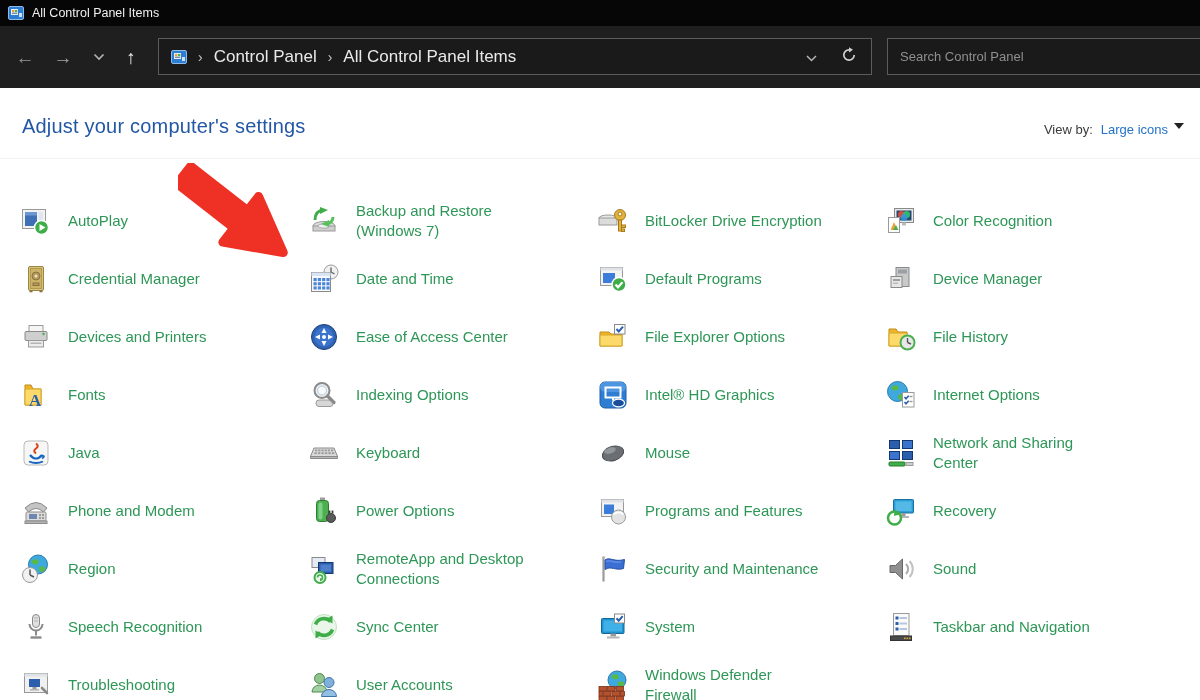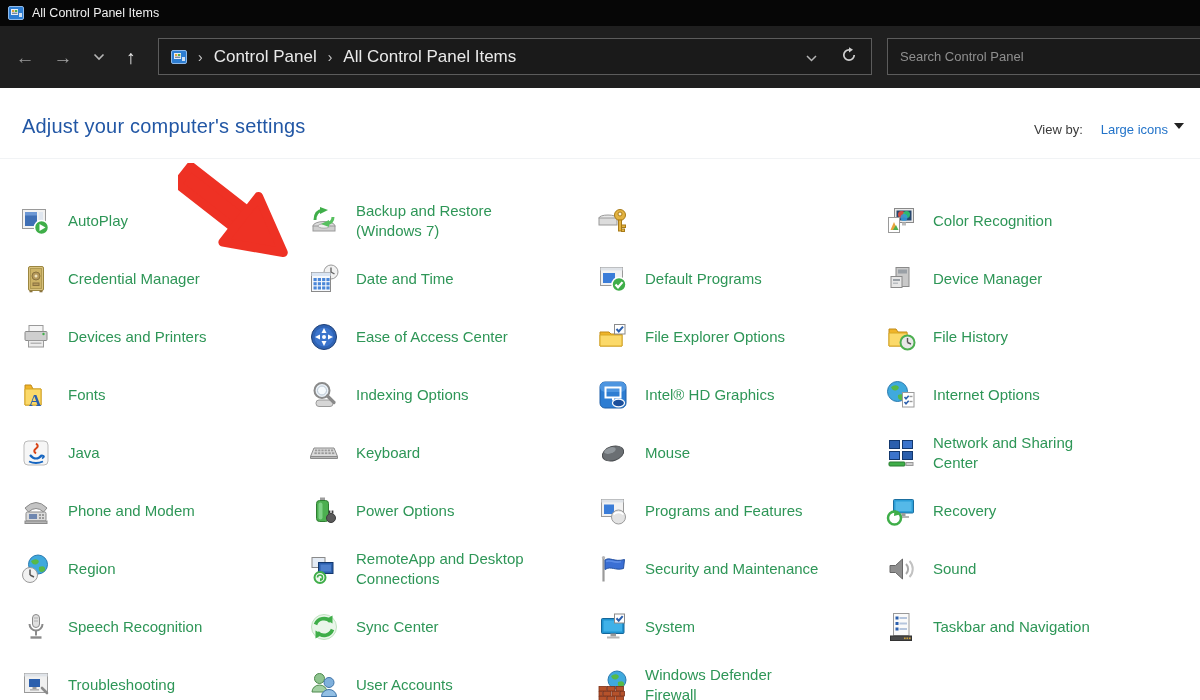--- a/index.html
+++ b/index.html
@@ -49,21 +49,21 @@
   
   .pageheader{
     position:absolute;left:0;top:88px;width:1200px;height:70px;background:#ffffff;
     border-bottom:1px solid #f1f3f5;
   }
   .pageheader h1{
     position:absolute;left:22px;top:27px;margin:0;font-weight:400;
     font-size:20px;color:#2257a5;letter-spacing:.2px;
   }
   .viewby{
-    position:absolute;right:16px;top:34px;display:flex;align-items:center;gap:18px;font-size:13px;
+    position:absolute;right:16px;top:34px;display:flex;align-items:center;gap:8px;font-size:13px;
   }
   .viewby .vb-label{color:#3a3a3a;}
   .viewby .vb-value{color:#2273c9;cursor:default;display:flex;align-items:flex-start;gap:6px;}
   .vb-caret{
     width:0;height:0;border-left:5px solid transparent;border-right:5px solid transparent;
     border-top:6px solid #222;display:inline-block;margin-top:1px;
   }
   
   .itemsgrid{
     position:absolute;left:20px;top:192px;width:1180px;
@@ -188,20 +188,21 @@
         <svg width="32" height="32" viewBox="0 0 32 32">
           <ellipse cx="11" cy="13" rx="9" ry="3" fill="#e8e8e8" stroke="#9a9a9a"></ellipse>
           <rect x="2" y="13" width="18" height="7" fill="#dcdcdc" stroke="#9a9a9a"></rect>
           <circle cx="23" cy="10" r="5.5" fill="#e3b341" stroke="#a87b17"></circle>
           <circle cx="23" cy="9" r="2" fill="#fff7e0" stroke="#a87b17"></circle>
           <rect x="21.5" y="15" width="3" height="11" fill="#e3b341" stroke="#a87b17"></rect>
           <rect x="24.5" y="20" width="4" height="2.5" fill="#e3b341" stroke="#a87b17"></rect>
           <rect x="24.5" y="24" width="3" height="2.5" fill="#e3b341" stroke="#a87b17"></rect>
         </svg>
       </span>
+    <span class="lbl">BitLocker Drive Encryption</span>
   </div>
     <div class="cpl-item">
     <span class="ic">
         <svg width="32" height="32" viewBox="0 0 32 32">
           <rect x="9.5" y="3.5" width="19" height="14" fill="#e9e9e9" stroke="#8a8a8a"></rect>
           <rect x="11.5" y="5.5" width="15" height="10" fill="#27476e"></rect>
           <circle cx="16.5" cy="9.5" r="3.5" fill="#e74c3c" opacity="0.9"></circle>
           <circle cx="21.5" cy="9.5" r="3.5" fill="#2ecc71" opacity="0.85"></circle>
           <circle cx="19" cy="12.5" r="3.5" fill="#3498db" opacity="0.85"></circle>
           <rect x="17" y="17.5" width="4" height="3" fill="#bbb"></rect>

